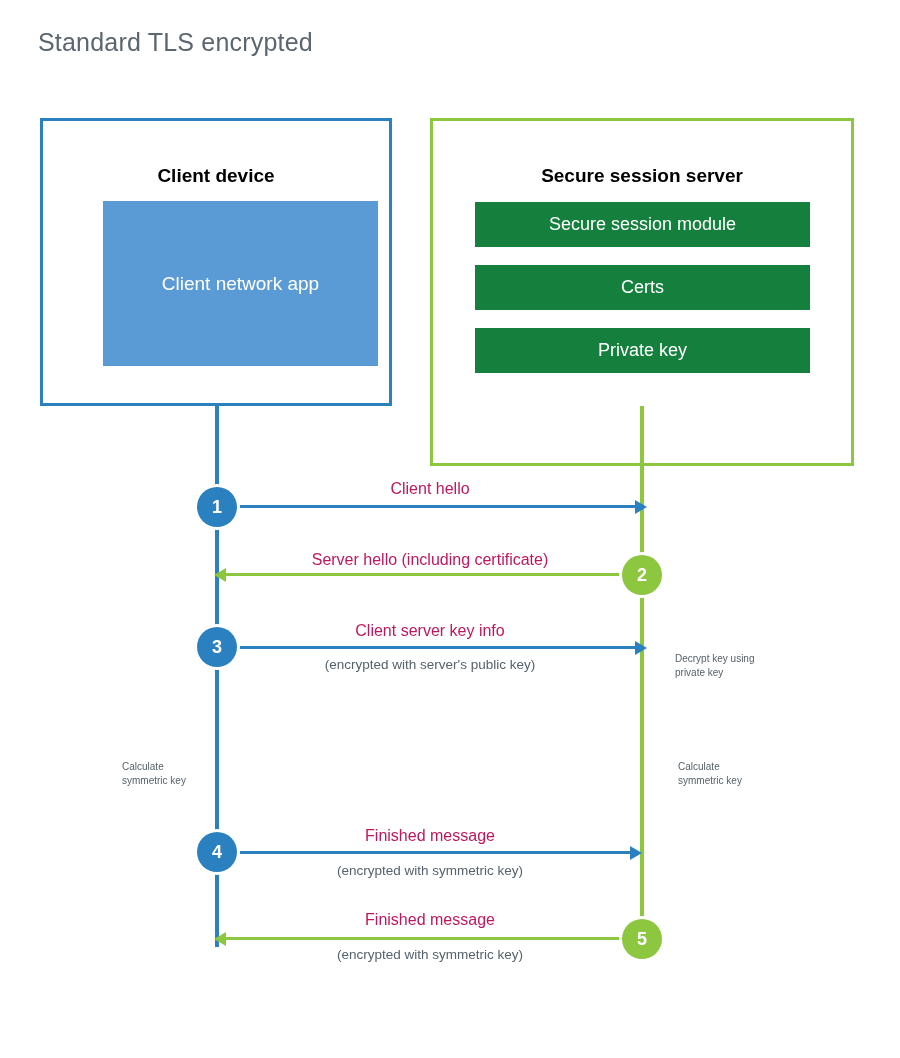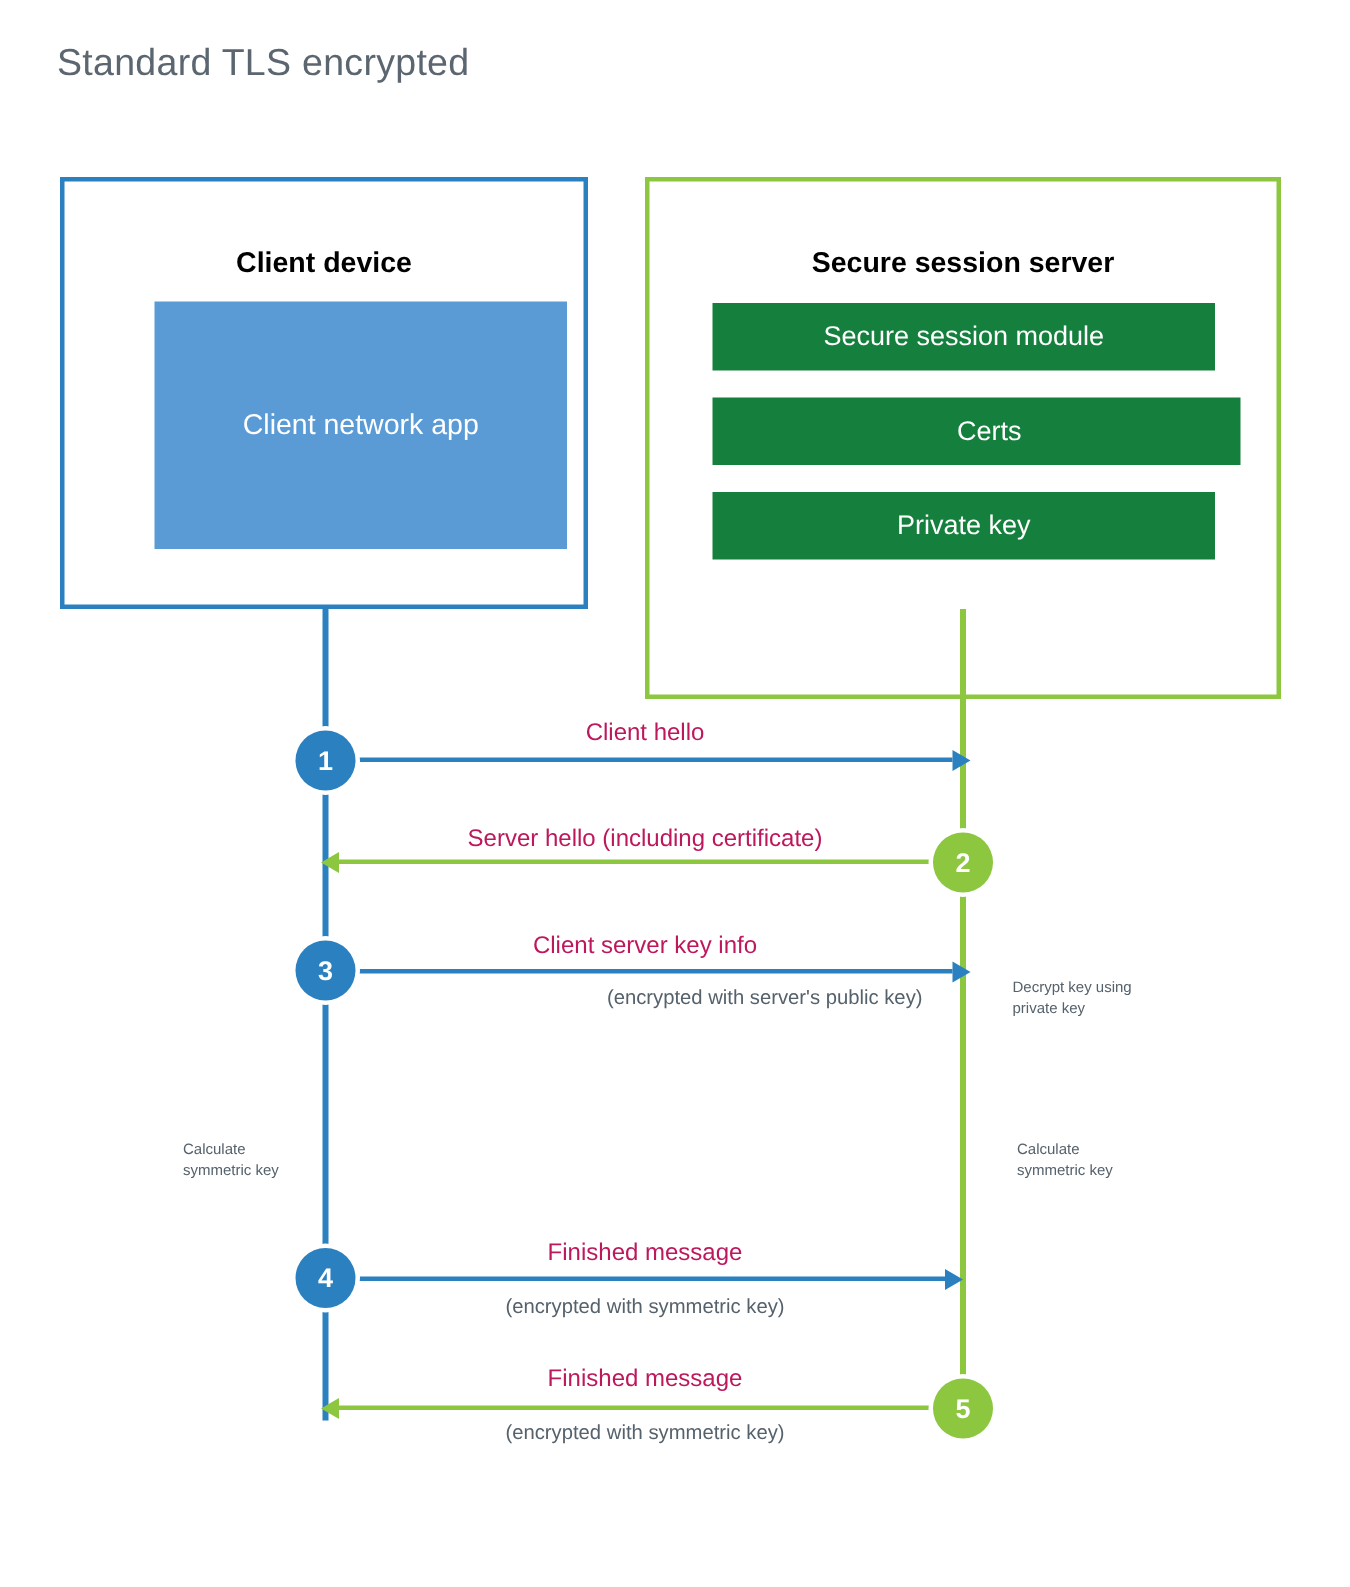--- a/index.html
+++ b/index.html
@@ -78,21 +78,21 @@
     width: 335px;
     height: 45px;
     background: #15803d;
     color: #ffffff;
     font-size: 18px;
     display: flex;
     align-items: center;
     justify-content: center;
   }
   #server-item-0 { top: 81px; }
-  #server-item-1 { top: 144px; padding-left: 17px; }
+  #server-item-1 { top: 144px; }
   #server-item-2 { top: 207px; }
 
   
   .lifeline {
     position: absolute;
     width: 4px;
   }
   #client-lifeline {
     left: 215px;
     top: 406px;
@@ -190,21 +190,21 @@
 <div class="step step-blue" style="left:197px; top:487px;">1</div>
 
 <div class="arrow-line arrow-green" style="left:226px; top:573px; width:400px;"></div>
 <div class="arrow-head head-left-green" style="left:214px; top:568px;"></div>
 <div class="msg-label" style="left:245px; top:551px; width:370px;">Server hello (including certificate)</div>
 <div class="step step-green" style="left:622px; top:555px;">2</div>
 
 <div class="arrow-line arrow-blue" style="left:217px; top:646px; width:418px;"></div>
 <div class="arrow-head head-right-blue" style="left:635px; top:641px;"></div>
 <div class="msg-label" style="left:245px; top:622px; width:370px;">Client server key info</div>
-<div class="msg-sub" style="left:245px; top:657px; width:370px;text-align:right;">(encrypted with server's public key)</div>
+<div class="msg-sub" style="left:245px; top:657px; width:370px;">(encrypted with server's public key)</div>
 <div class="step step-blue" style="left:197px; top:627px;">3</div>
 
 <div class="side-note" style="left:675px; top:632px;">Decrypt key using
 private key</div>
 <div class="side-note" style="left:122px; top:740px;">Calculate
 symmetric key</div>
 <div class="side-note" style="left:678px; top:740px;">Calculate
 symmetric key</div>
 
 <div class="arrow-line arrow-blue" style="left:217px; top:851px; width:413px;"></div>

